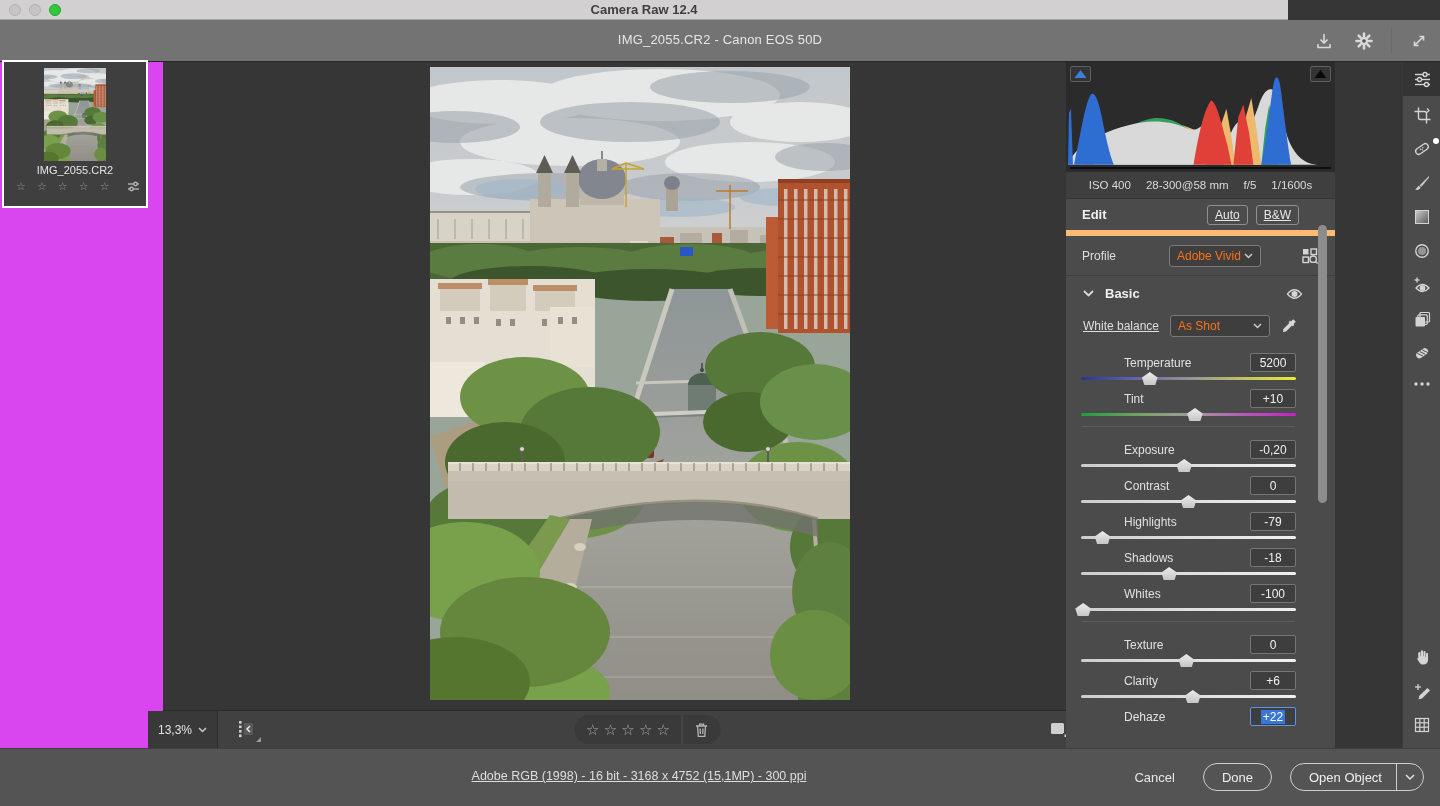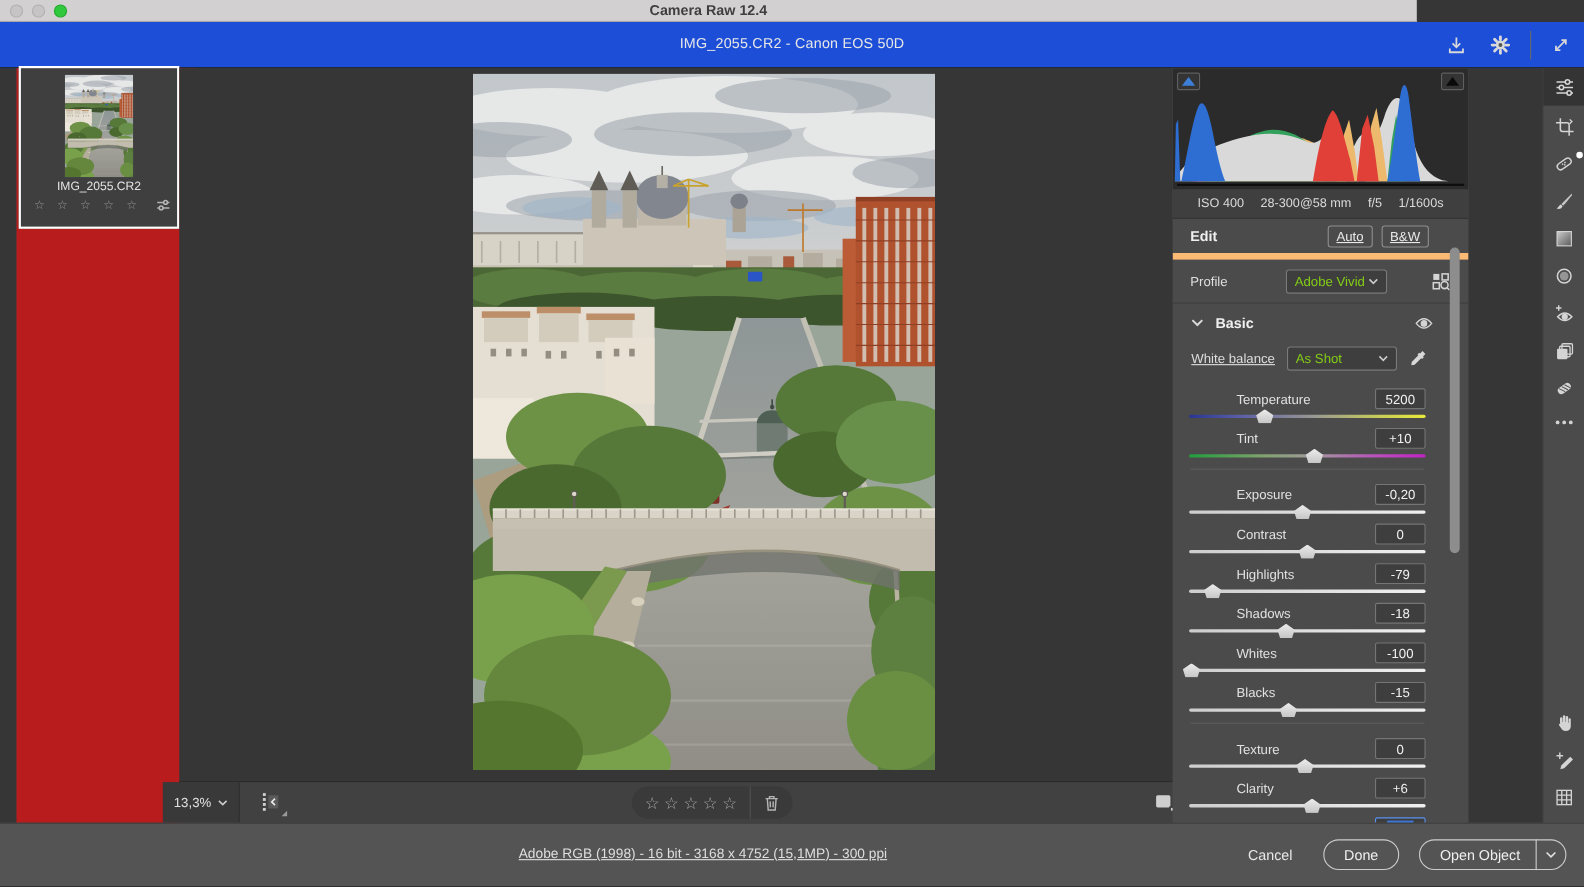--- a/index.html
+++ b/index.html
@@ -9,28 +9,28 @@
 
   
   .titlebar { position:absolute; left:0; top:0; width:1288px; height:20px; background:#d2d0d0; border-bottom:1px solid #a9a7a7; }
   .lights { position:absolute; left:9px; top:4px; display:flex; gap:8px; }
   .light { width:12px; height:12px; border-radius:50%; }
   .light.gray { background:#c6c4c4; border:1px solid #b2b0b0; }
   .light.green { background:#30c83c; border:1px solid #24a82f; }
   .win-title { position:absolute; left:0; right:0; top:2px; text-align:center; font-size:13px; font-weight:bold; color:#3f3f3f; }
 
   
-  .app-header { position:absolute; left:0; top:20px; width:1440px; height:42px; background:#1d4ed8; border-bottom:1px solid #262626; }
+  .app-header { position:absolute; left:0; top:20px; width:1440px; height:42px; background:#737373; border-bottom:1px solid #262626; }
   .doc-title { position:absolute; left:0; right:0; top:12px; text-align:center; font-size:13px; color:#e6e6e6; letter-spacing:.2px; }
   .hdr-icons { position:absolute; right:8px; top:8px; display:flex; align-items:center; gap:14px; }
   .hdr-icons .vsep { width:1px; height:26px; background:#6b6b6b; }
   .icon-btn { display:flex; align-items:center; justify-content:center; width:26px; height:26px; color:#d9d9d9; cursor:pointer; }
 
   
-  .filmstrip { position:absolute; left:15px; top:62px; width:163px; height:686px; background:#b91c1c; }
+  .filmstrip { position:absolute; left:0; top:62px; width:163px; height:686px; background:#d946ef; }
   .thumb-cell { position:absolute; left:2px; top:-2px; width:146px; height:148px; border:2.5px solid #ffffff; background:#3f3f3f; }
   .thumb-photo { position:absolute; left:50%; top:6px; transform:translateX(-50%); width:62px; height:93px; background:#777; }
   .thumb-label { position:absolute; left:0; right:0; top:102px; text-align:center; font-size:11px; color:#e4e4e4; }
   .thumb-stars { position:absolute; left:12px; top:118px; font-size:11px; letter-spacing:4px; color:#929292; }
   .thumb-badge { position:absolute; right:6px; top:118px; color:#b5b5b5; }
 
   
   .preview { position:absolute; left:163px; top:62px; width:970px; height:648px; background:#363636; border-right:1px solid #262626; }
   .main-photo { position:absolute; left:267px; top:5px; width:420px; height:633px; display:block; }
 
@@ -55,21 +55,21 @@
   .hist-baseline { position:absolute; left:4px; right:4px; bottom:3px; height:2px; background:#0d0d0d; }
 
   .exif { width:269px; height:27px; background:#3f3f3f; border-bottom:1px solid #343434; display:flex; align-items:center; justify-content:center; gap:15px; font-size:11.5px; color:#dadada; }
 
   .edit-row { height:37px; display:flex; align-items:center; padding:0 36px 0 16px; border-bottom:6px solid #fdba74; }
   .edit-title { font-size:13px; font-weight:bold; color:#f0f0f0; flex:1; }
   .chip-btn { font-size:12px; color:#e8e8e8; border:1px solid #8f8f8f; border-radius:3px; padding:2px 7px; margin-left:8px; cursor:pointer; background:transparent;text-decoration:underline; }
 
   .profile-row { height:40px; display:flex; align-items:center; padding:0 16px; border-bottom:1px solid #3e3e3e;gap:40px; }
   .p-label { font-size:12px; color:#dedede; width:42px; }
-  .dropdown { height:22px; background:#3e3e3e; border:1px solid #7a7a7a; border-radius:3px; display:flex; align-items:center; padding:0 7px; color:#84cc16; font-size:12px; cursor:pointer; }
+  .dropdown { height:22px; background:#3e3e3e; border:1px solid #7a7a7a; border-radius:3px; display:flex; align-items:center; padding:0 7px; color:#f97316; font-size:12px; cursor:pointer; }
   .dropdown .dd-text { flex:1; }
   .dd-profile { width:141px; margin-left:13px; }
   .browse-ic { margin-left:auto; color:#d4d4d4; cursor:pointer; display:flex; }
 
   .basic-hdr { height:35px; display:flex; align-items:center; padding:0 32px 0 17px; }
   .basic-hdr .chev { color:#d9d9d9; margin-right:11px; display:flex; cursor:pointer; }
   .basic-title { font-size:13px; font-weight:bold; color:#efefef; flex:1; }
   .eye-ic { color:#d4d4d4; display:flex; cursor:pointer; }
 
   .wb-row { height:30px; display:flex; align-items:center; padding:0 16px 0 17px; }
@@ -644,31 +644,20 @@
           <div class="srow-top">
             <span class="slabel">Whites</span>
             <span class="svalue">
               <span class="">-100</span>
             </span>
           </div>
           <div class="strack ">
             <span class="sthumb" style="left:calc(1% - 8.5px)"></span>
           </div>
         </div>
-        <div class="slider-row">
-          <div class="srow-top">
-            <span class="slabel">Blacks</span>
-            <span class="svalue">
-              <span class="">-15</span>
-            </span>
-          </div>
-          <div class="strack ">
-            <span class="sthumb" style="left:calc(42% - 8.5px)"></span>
-          </div>
-        </div>
         <div class="group-divider"></div>
         <div class="slider-row">
           <div class="srow-top">
             <span class="slabel">Texture</span>
             <span class="svalue">
               <span class="">0</span>
             </span>
           </div>
           <div class="strack ">
             <span class="sthumb" style="left:calc(49% - 8.5px)"></span>

